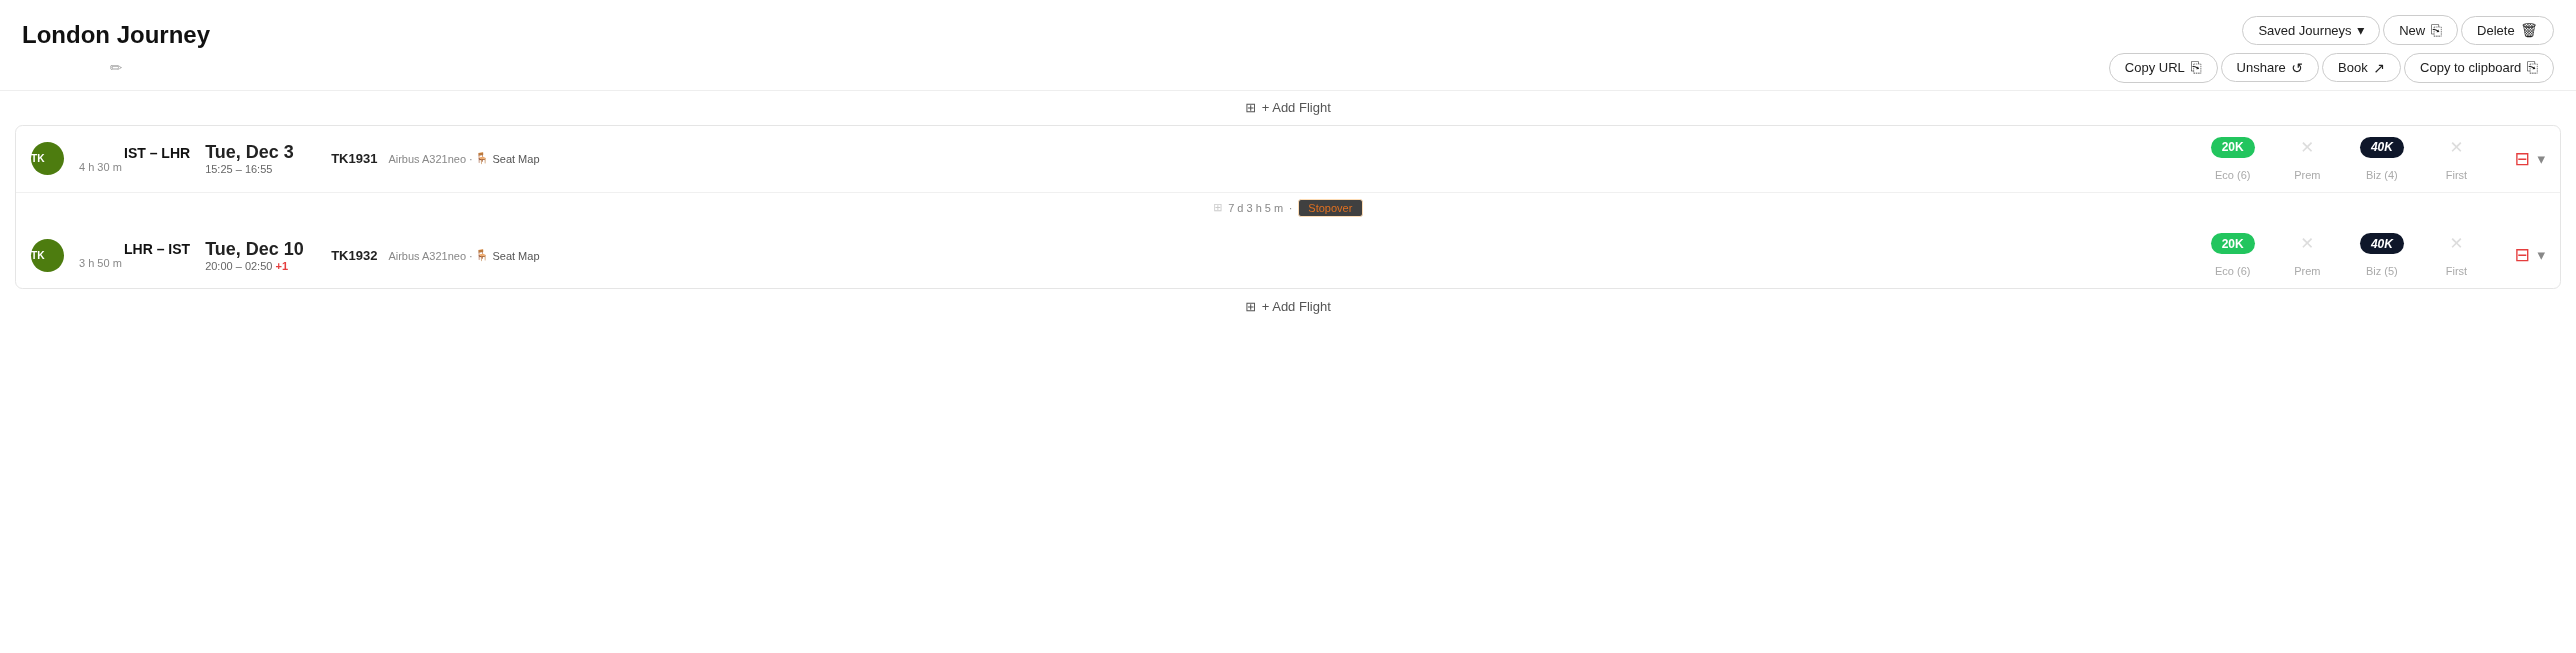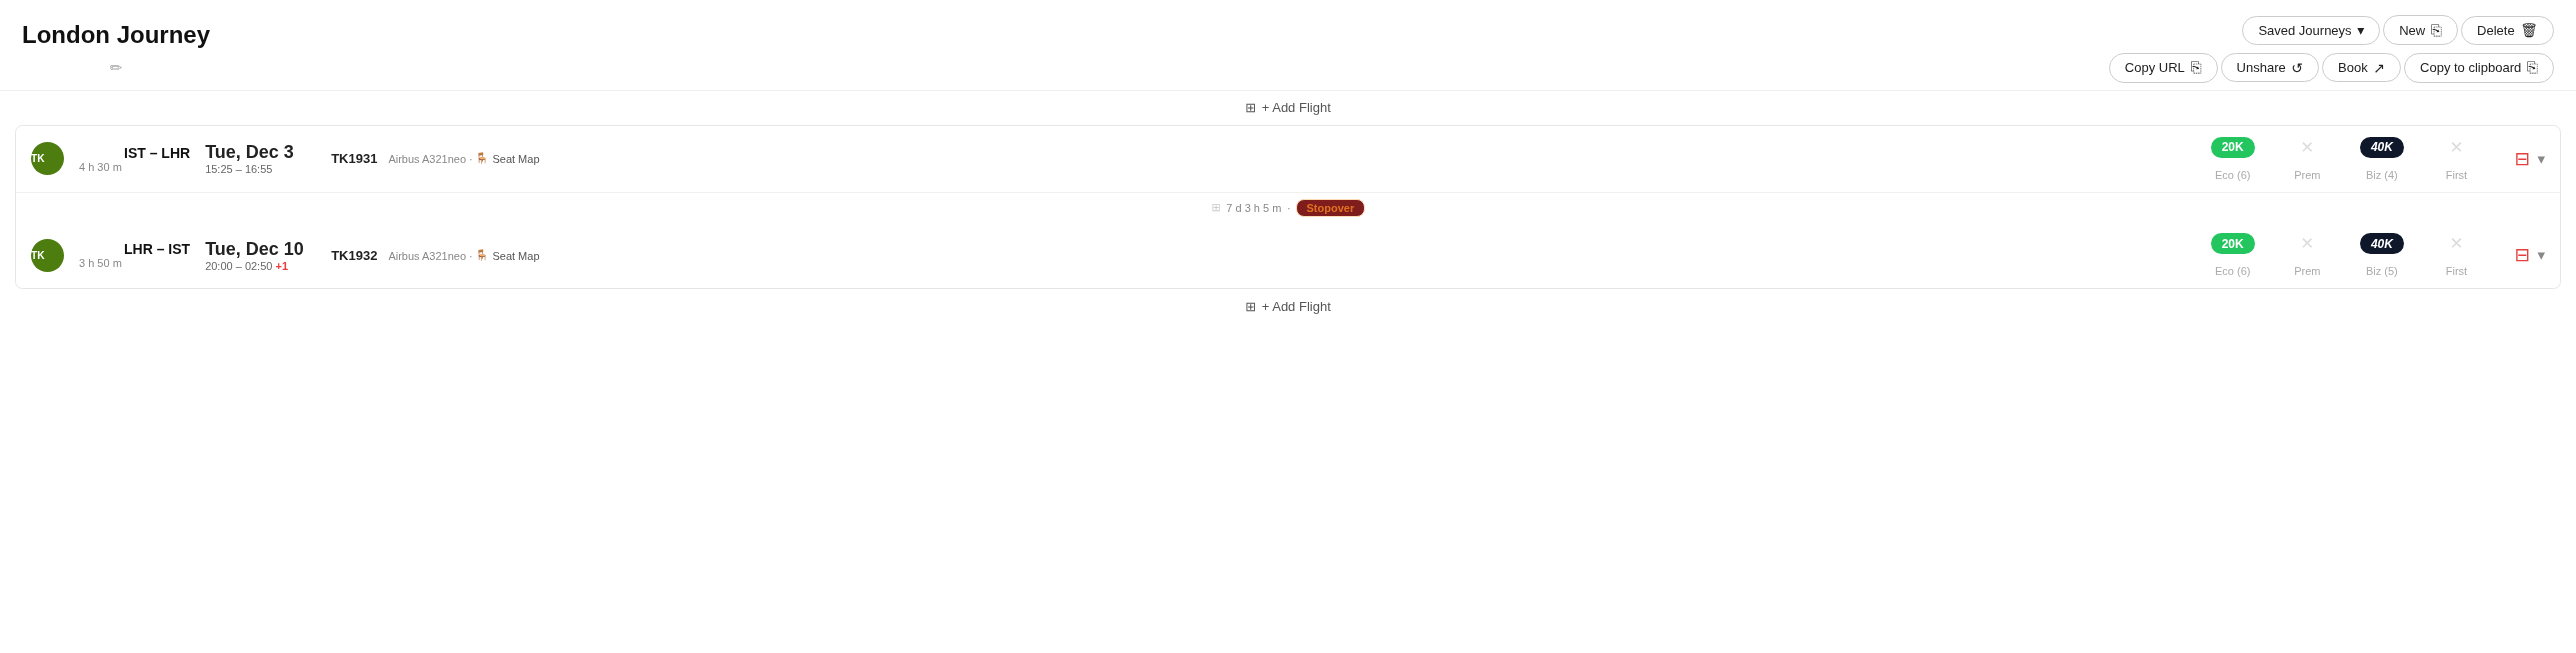--- a/index.html
+++ b/index.html
@@ -212,27 +212,27 @@
       display: flex;
       align-items: center;
       justify-content: center;
       padding: 5.6px 0;
       gap: 5.6px;
       font-size: 11px;
       color: #888;
       background: #fff;
     }
     .stopover-badge {
-      background: #7f1d1d;
+      background: #404040;
       border: 0.9px solid #fddcb5;
       color: #e07020;
-      border-radius: 8px;
+      border-radius: 3px;
       padding: 1.9px 9.3px;
       font-size: 11px;
-      font-weight: 700;
+      font-weight: 400;
     }
     .dot-line {
       color: #ccc;
     }
     .plus-label {
       color: #e53e3e;
       font-size: 11px;
       font-weight: 600;
     }
   </style>

